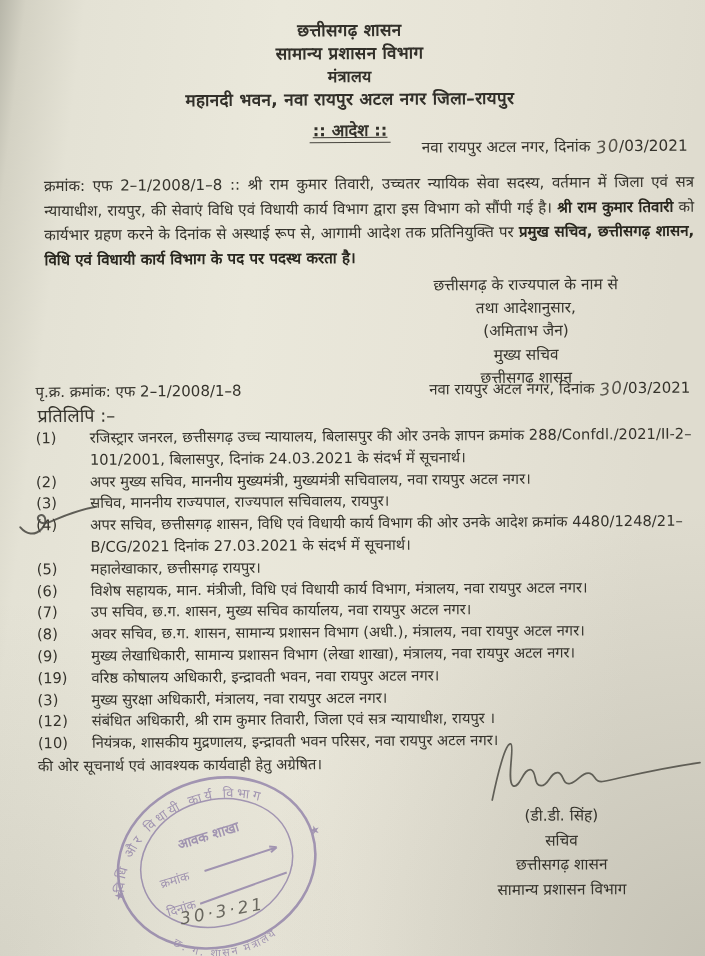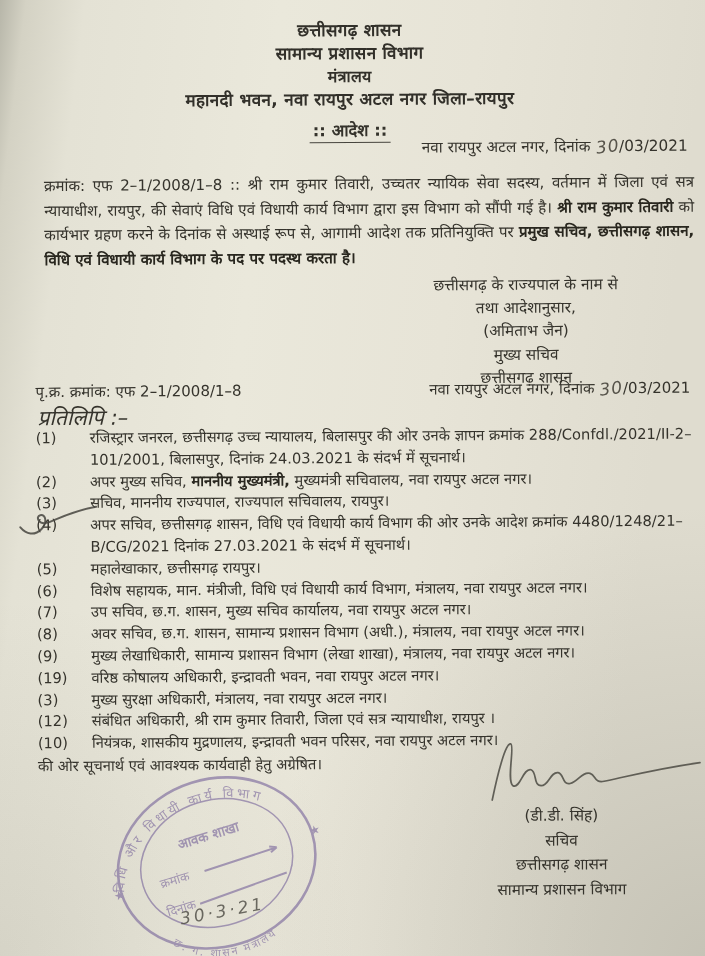--- a/index.html
+++ b/index.html
@@ -14,33 +14,33 @@
     background:
       radial-gradient(circle at 100% 100%, rgba(110,108,95,.22), rgba(110,108,95,0) 38%),
       radial-gradient(circle at 0% 100%, rgba(120,118,105,.14), rgba(120,118,105,0) 30%),
       linear-gradient(97deg,#b7b6a9 0px,#d4d2c4 26px,#e4e2d5 85px,#eae8db 280px,#e7e4d7 480px,#dfdccf 705px);
   }
   .content{position:absolute;inset:0;transform:rotate(-0.4deg);}
   .header{position:absolute;top:19px;left:0;right:0;text-align:center;}
   .h-line{font-size:17px;line-height:23px;font-weight:600;letter-spacing:.3px;color:#32302a;}
   .h-line.small{font-size:16px;}
   .order-title{margin-top:7px;font-size:16.5px;font-weight:600;}
-  .order-title span{display:inline-block;border-bottom:1.4px solid #47453e;padding:0 3px 1px;}
+  .order-title span{display:inline-block;border-bottom:1.4px solid #47453e;padding:0 3px 1px;text-decoration:underline;}
   .dateline{position:absolute;top:137px;right:15px;font-size:15.3px;white-space:nowrap;}
   .hand{font-style:italic;color:#56534a;display:inline-block;transform:rotate(-7deg) translateY(1px);font-size:17px;letter-spacing:1px;}
   .para{position:absolute;top:157px;left:46px;width:650px;font-size:15.1px;line-height:24.6px;text-align:justify;}
   .para b{font-weight:700;color:#29271f;}
   .authority{position:absolute;top:275px;left:366px;width:322px;text-align:center;font-size:15.4px;line-height:23.2px;}
   .refrow{position:absolute;top:379px;left:36px;right:14px;display:flex;justify-content:space-between;font-size:15px;white-space:nowrap;}
-  .copylabel{position:absolute;top:401px;left:38px;font-size:21px;font-style:italic;}
+  .copylabel{position:absolute;top:401px;left:38px;font-size:18px;}
   .copies{position:absolute;top:425px;left:36px;width:658px;font-size:14.7px;line-height:21.8px;}
   .li{display:flex;}
   .num{width:54px;flex:none;}
   .txt{flex:1;}
-  .txt b{font-weight:700;color:#2a2820;}
+  .txt b{font-weight:400;color:#2a2820;}
   .closing{margin-top:1px;}
   .tick{position:absolute;left:16px;top:498px;}
   .sig-scribble{position:absolute;left:476px;top:735px;}
   .sigblock{position:absolute;top:805px;left:424px;width:270px;text-align:center;font-size:15.4px;line-height:24.6px;}
   .stamp{position:absolute;left:48px;top:768px;opacity:.95;}
 </style>
 </head>
 <body>
 
 <div class="page">

